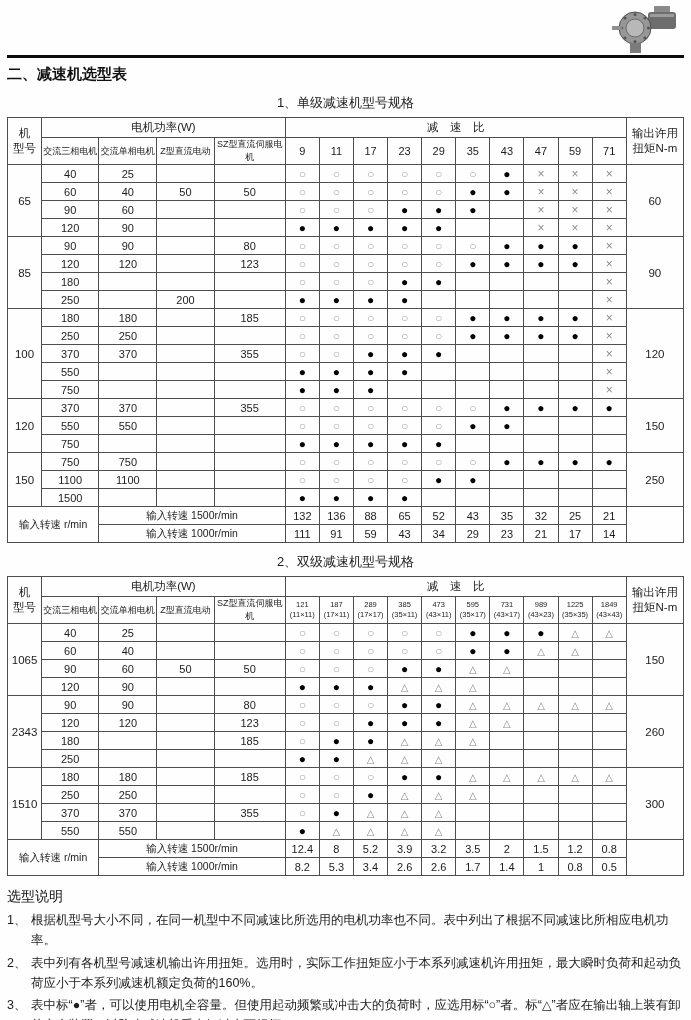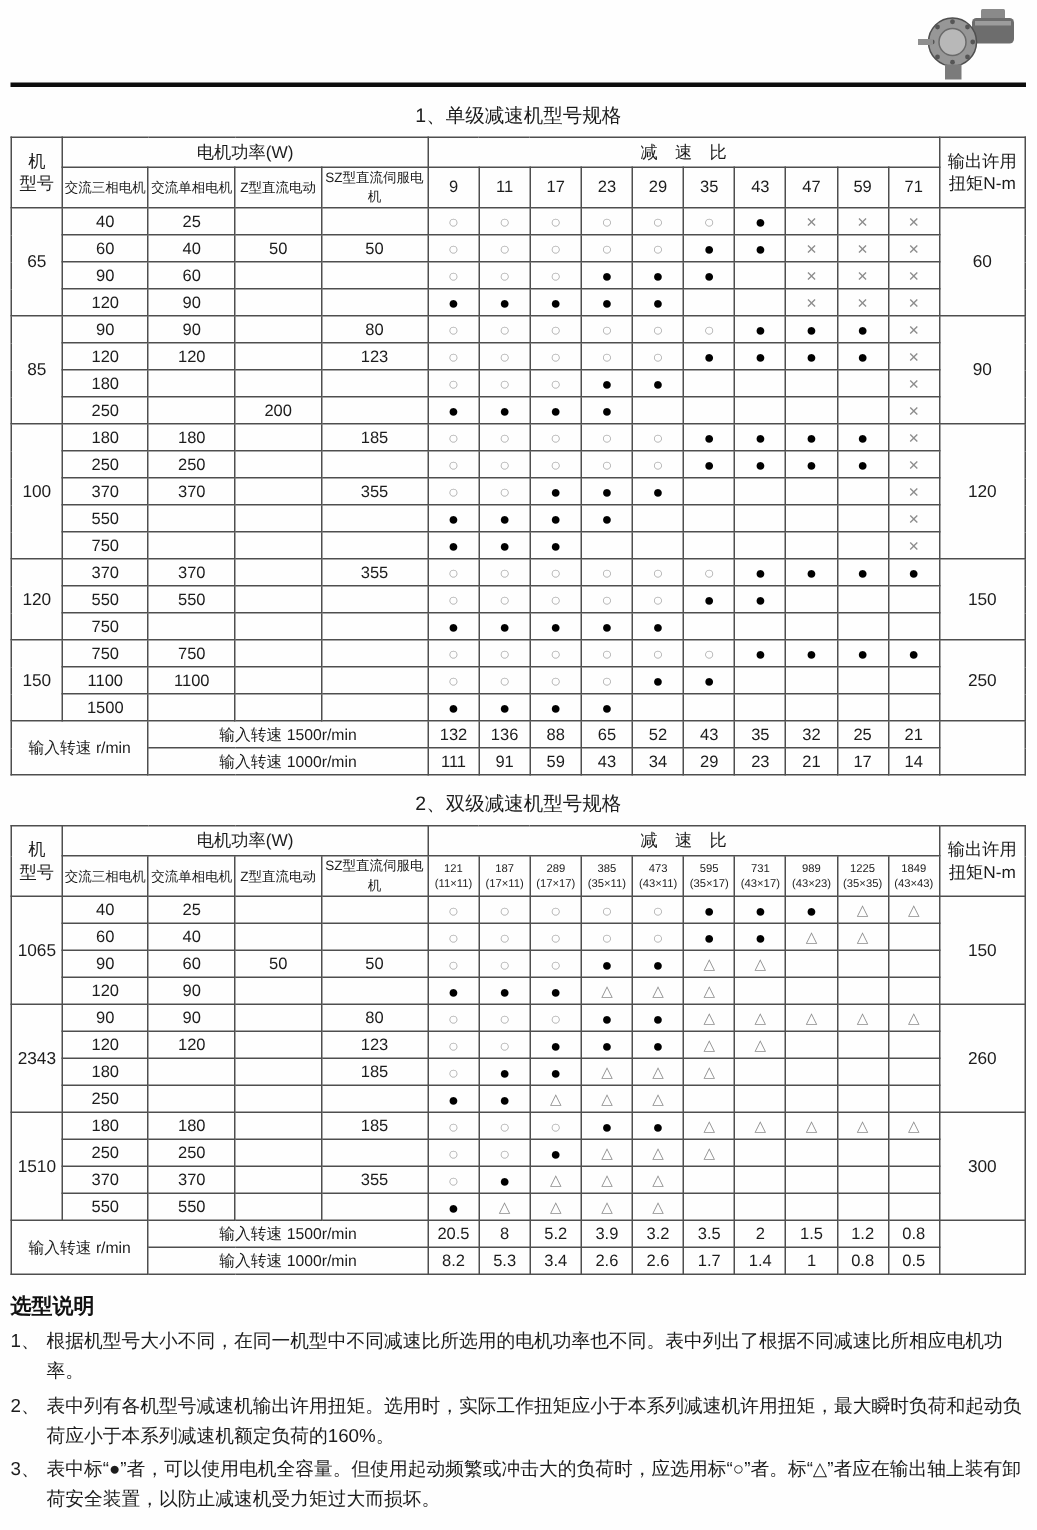--- a/index.html
+++ b/index.html
@@ -21,21 +21,21 @@
   .spec thead .sub{font-size:9px;height:21px;}
   .single-stage thead .rsub{font-size:11px;}
   .two-stage thead .rsub{font-size:7.5px;line-height:1.3;height:26px;}
   .spec .model,.spec .torque{font-size:11.5px;}
   .spec .speed-l,.spec .speed-r{font-size:10.5px;}
   .mark-f{color:#000;font-size:12px;}
   .mark-o{color:#a9a9a9;font-size:12px;}
   .mark-x{color:#8d8d8d;font-size:12px;}
   .mark-t{color:#8d8d8d;font-size:10px;}
 
-  .notes-title{font-size:14px;font-weight:bold;margin:12px 0 4px 0;color:#111;}
+  .notes-title{font-size:14px;font-weight:normal;margin:12px 0 4px 0;color:#111;}
   .note{display:flex;font-size:12.5px;line-height:1.62;margin:0 0 2px 0;}
   .note-num{flex:0 0 24px;}
   .note-text{flex:1;}
 </style>
 </head>
 <body>
 
 <div class="page">
 
   <div class="topbar">
@@ -53,20 +53,21 @@
         <circle cx="17" cy="34" r="1.6" fill="#555"></circle>
       <circle cx="13.5" cy="24" r="1.6" fill="#555"></circle>
         <circle cx="17" cy="14" r="1.6" fill="#555"></circle>
       <rect x="22" y="39" width="11" height="10" fill="#7b7b7b"></rect>
       <rect x="4" y="22" width="10" height="4" fill="#8f8f8f"></rect>
     </svg>
   </div>
 
   <div class="rule"></div>
 
+  <h1 class="h-main">二、减速机选型表</h1>
 
   <h2 class="h-sub">1、单级减速机型号规格</h2>
   <div>
       <table class="spec single-stage">
         <colgroup>
           <col style="width: 34px;">
           <col style="width: 57px;">
           <col style="width: 58px;">
           <col style="width: 57px;">
           <col style="width: 71px;">
@@ -707,21 +708,21 @@
             <td class="mark"><span class="mark-t">△</span></td>
             <td class="mark"></td>
             <td class="mark"></td>
             <td class="mark"></td>
             <td class="mark"></td>
             <td class="mark"></td>
           </tr>
           <tr>
             <td class="speed-l" rowspan="2" colspan="2">输入转速 r/min</td>
             <td class="speed-r" colspan="3">输入转速  1500r/min</td>
-            <td class="sv">20.5</td>
+            <td class="sv">12.4</td>
             <td class="sv">8</td>
             <td class="sv">5.2</td>
             <td class="sv">3.9</td>
             <td class="sv">3.2</td>
             <td class="sv">3.5</td>
             <td class="sv">2</td>
             <td class="sv">1.5</td>
             <td class="sv">1.2</td>
             <td class="sv">0.8</td>
             <td rowspan="2"></td>

